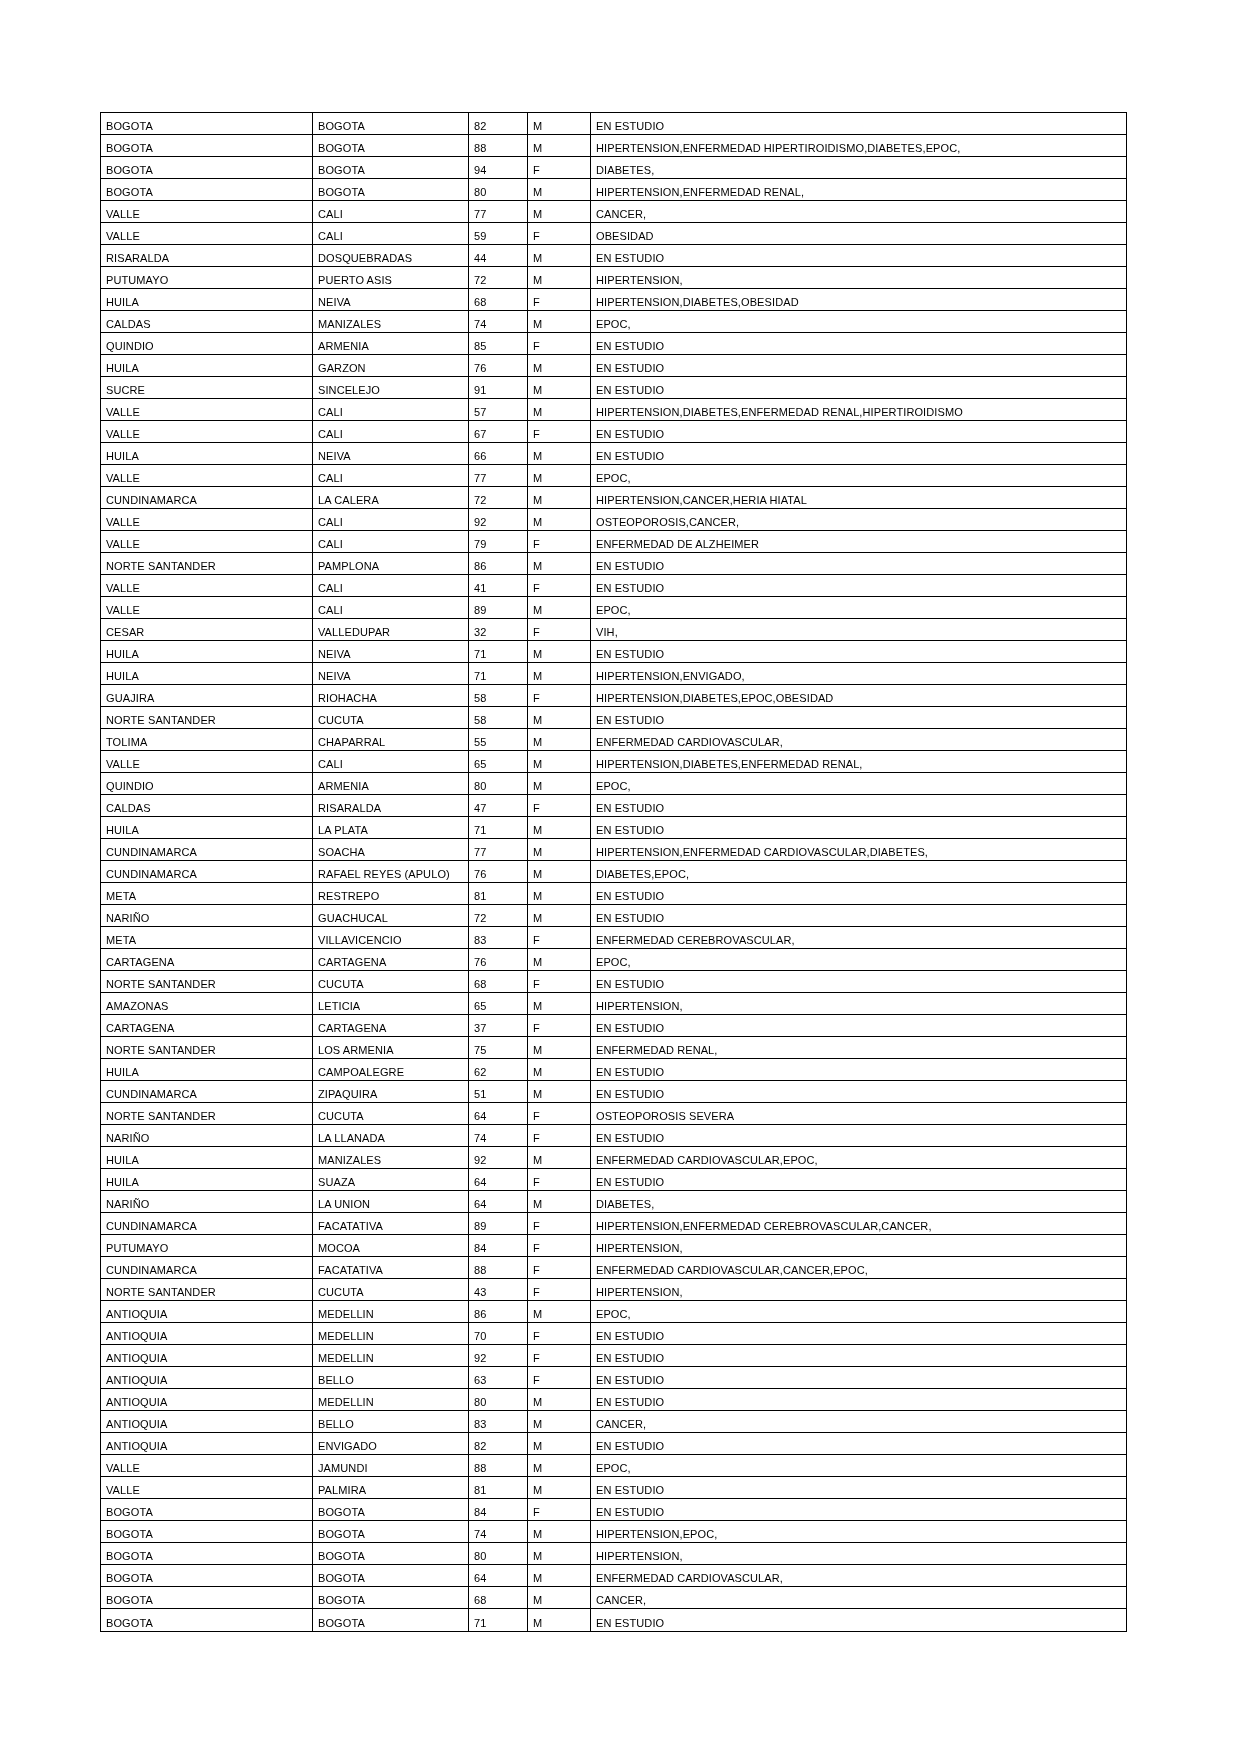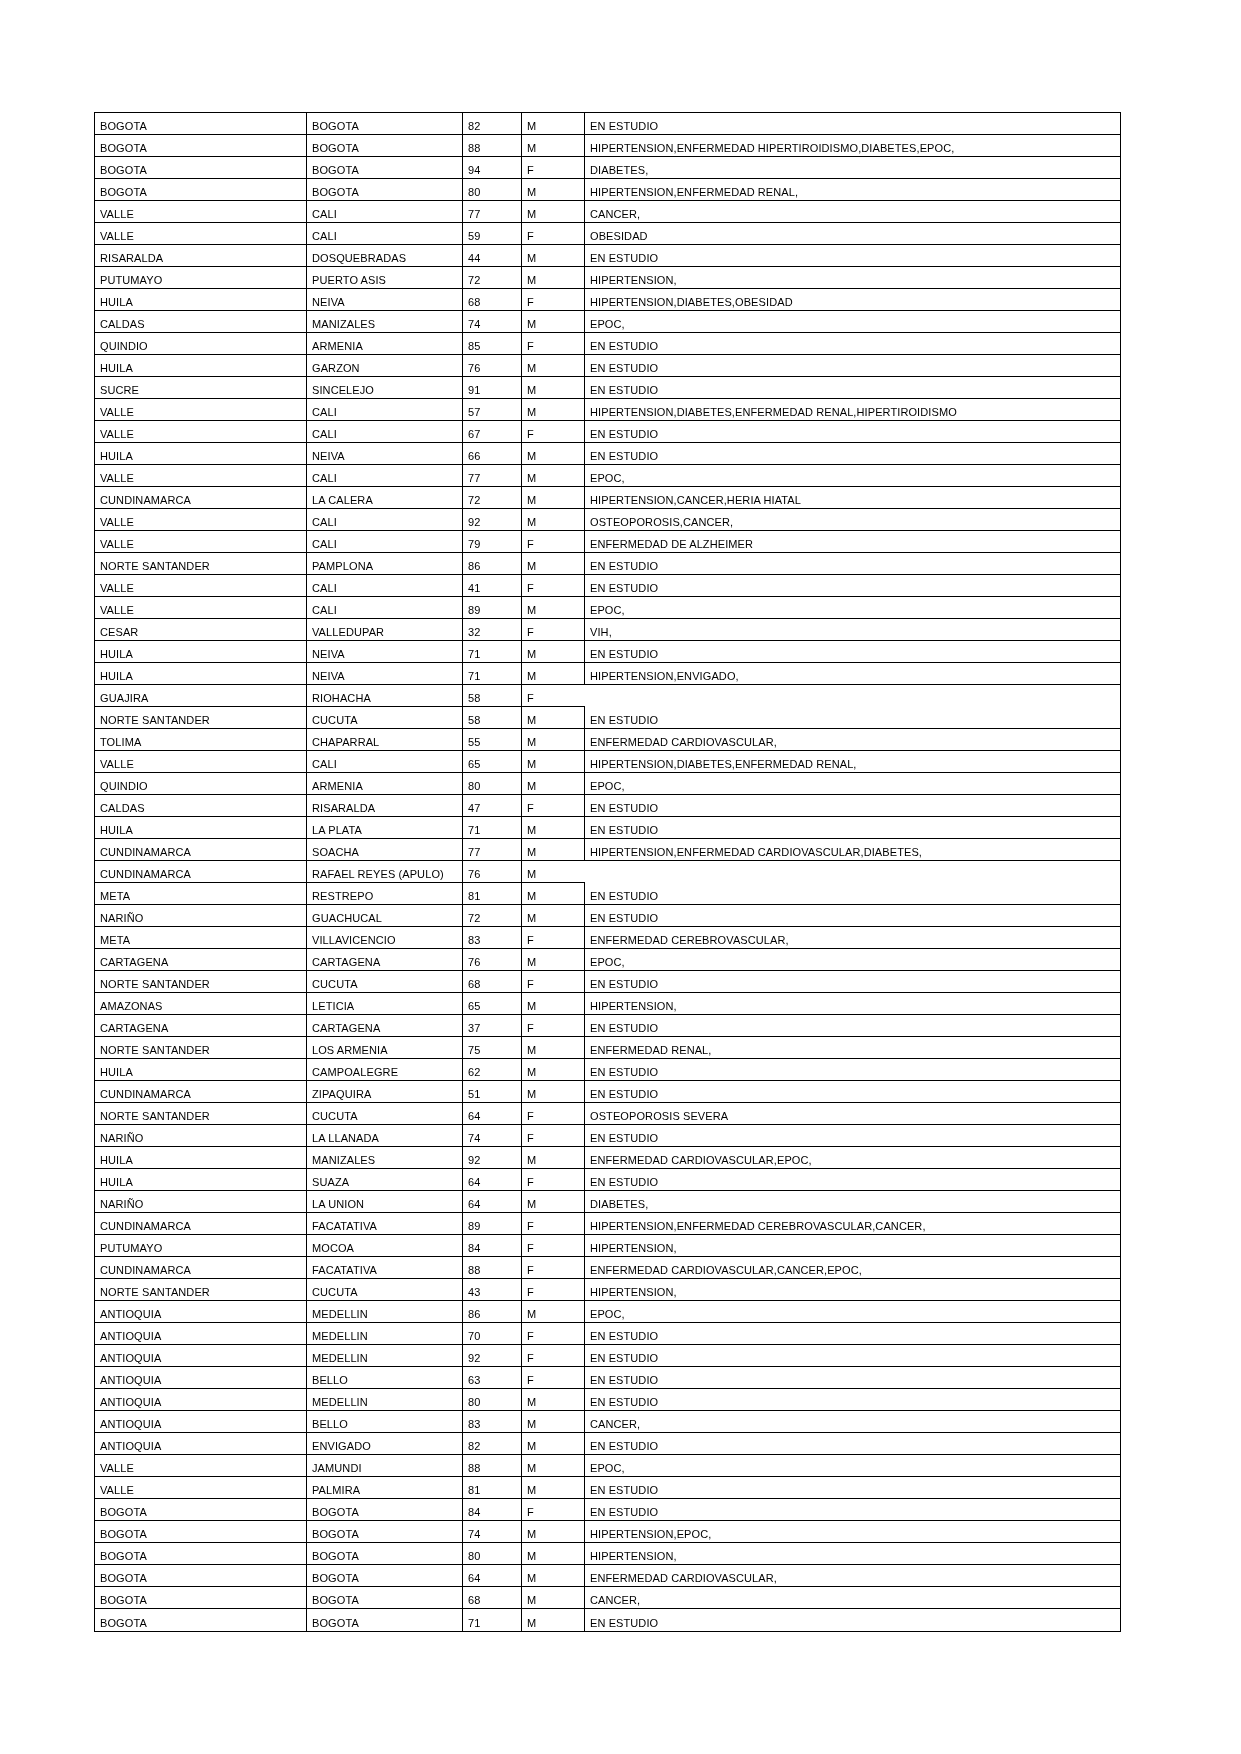--- a/index.html
+++ b/index.html
@@ -10,21 +10,21 @@
     position: relative;
     font-family: "Liberation Sans", sans-serif;
   }
   .page {
     position: absolute;
     inset: 0;
     background: #ffffff;
   }
   .ptable {
     position: absolute;
-    left: 94px;
+    left: 100px;
     top: 112px;
     width: 1025px;
     border: 1.5px solid #000000;
     background: #ffffff;
   }
   .trow {
     display: grid;
     grid-template-columns: 212px 156px 59px 63px 1fr;
     height: 22px;
     box-sizing: border-box;
@@ -231,20 +231,21 @@
         <div class="tcell">NEIVA</div>
         <div class="tcell">71</div>
         <div class="tcell">M</div>
         <div class="tcell">HIPERTENSION,ENVIGADO,</div>
       </div>
       <div class="trow">
         <div class="tcell">GUAJIRA</div>
         <div class="tcell">RIOHACHA</div>
         <div class="tcell">58</div>
         <div class="tcell">F</div>
+        <div class="tcell">HIPERTENSION,DIABETES,EPOC,OBESIDAD</div>
       </div>
       <div class="trow">
         <div class="tcell">NORTE SANTANDER</div>
         <div class="tcell">CUCUTA</div>
         <div class="tcell">58</div>
         <div class="tcell">M</div>
         <div class="tcell">EN ESTUDIO</div>
       </div>
       <div class="trow">
         <div class="tcell">TOLIMA</div>
@@ -286,20 +287,21 @@
         <div class="tcell">SOACHA</div>
         <div class="tcell">77</div>
         <div class="tcell">M</div>
         <div class="tcell">HIPERTENSION,ENFERMEDAD CARDIOVASCULAR,DIABETES,</div>
       </div>
       <div class="trow">
         <div class="tcell">CUNDINAMARCA</div>
         <div class="tcell">RAFAEL REYES (APULO)</div>
         <div class="tcell">76</div>
         <div class="tcell">M</div>
+        <div class="tcell">DIABETES,EPOC,</div>
       </div>
       <div class="trow">
         <div class="tcell">META</div>
         <div class="tcell">RESTREPO</div>
         <div class="tcell">81</div>
         <div class="tcell">M</div>
         <div class="tcell">EN ESTUDIO</div>
       </div>
       <div class="trow">
         <div class="tcell">NARIÑO</div>

